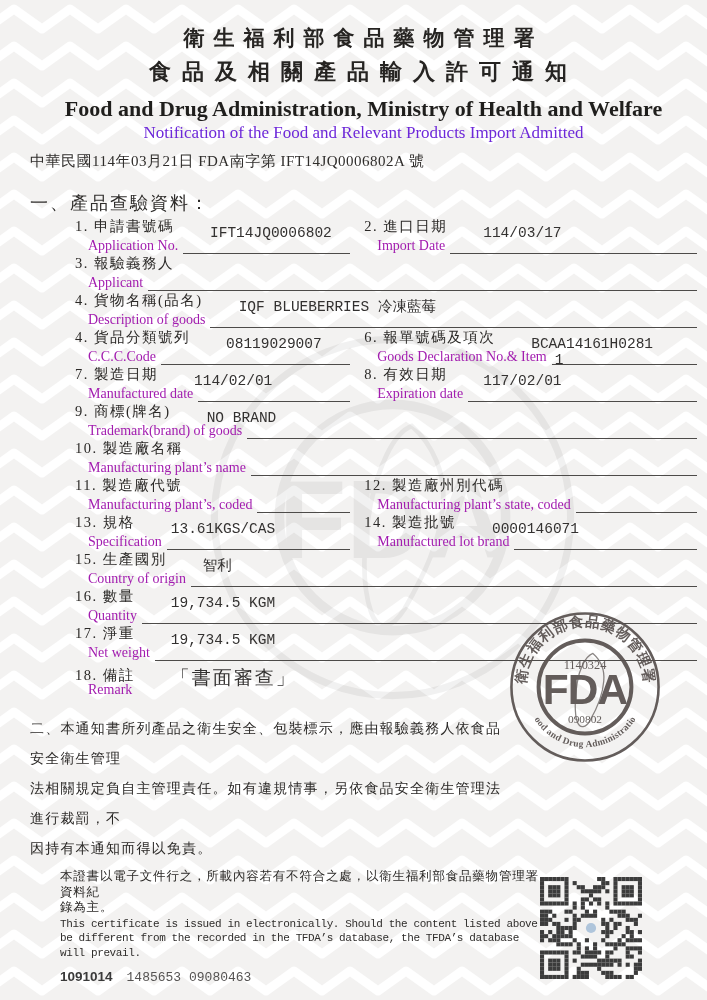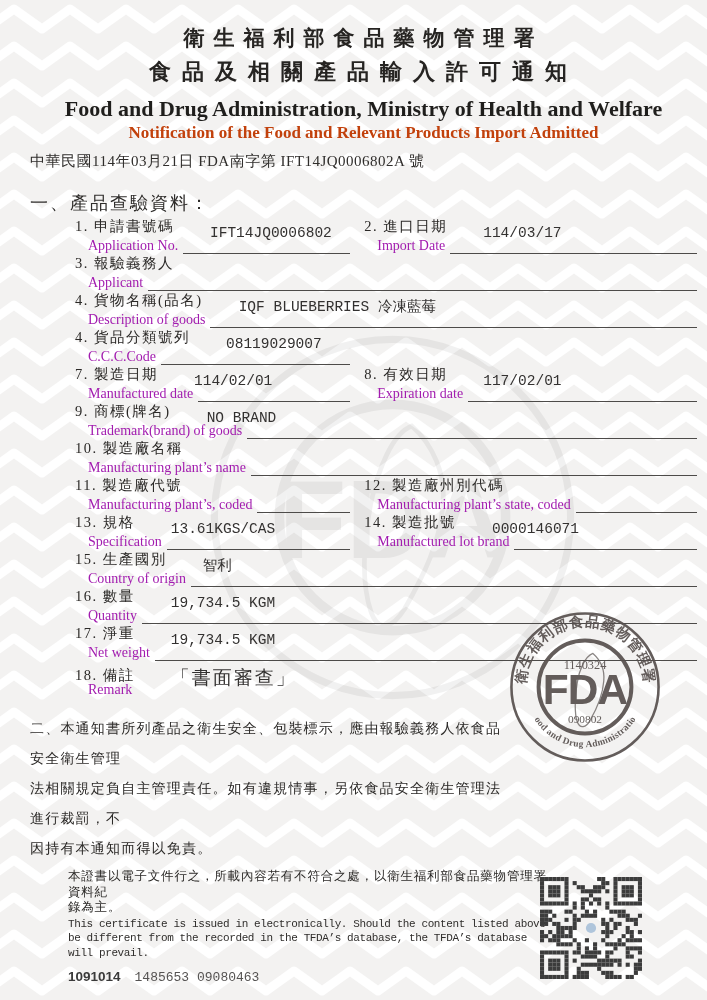--- a/index.html
+++ b/index.html
@@ -7,21 +7,21 @@
   .page { position:relative; width:707px; height:1000px; overflow:hidden; background:#f3f2f1; }
   .bg-svg { position:absolute; inset:0; z-index:0; }
   .watermark { position:absolute; left:200px; top:325px; width:385px; height:385px; opacity:0.05; z-index:1; }
   .content { position:absolute; inset:0; z-index:2; padding:24px 10px 0 30px; }
 
   
   .hdr { text-align:center; }
   .hdr-zh1 { font-size:21px; font-weight:bold; letter-spacing:9px; color:#262422; }
   .hdr-zh2 { font-size:22px; font-weight:bold; letter-spacing:11px; margin-top:5px; color:#262422; }
   .hdr-en1 { font-size:22px; font-weight:bold; margin-top:9px; color:#1f1e1c; }
-  .hdr-en2 { font-size:17px; font-weight:bold; margin-top:1px; color:#c2410c; }
+  .hdr-en2 { font-size:17px; font-weight:normal; margin-top:1px; color:#6d28d9; }
 
   .issue-line { margin-top:9px; font-size:15px; letter-spacing:0.5px; }
   .sec1 { margin-top:20px; font-size:18px; letter-spacing:2px; }
 
   
   .fields { margin-left:45px; margin-top:2px; }
   .frow { display:grid; grid-template-columns:46.5% 53.5%; }
   .frow.full { grid-template-columns:100%; }
   .frow > .field:first-child { padding-right:14px; }
   .frow.full > .field { padding-right:0; }
@@ -36,21 +36,21 @@
   .field.no-line .f-line { border-bottom:none; }
   .field .f-value.remark { font-family:"Liberation Serif",serif; font-size:19px; letter-spacing:2px; top:4px; }
 
   
   .sec2 { margin-top:16px; width:486px; font-size:14px; line-height:30px; letter-spacing:1.2px; white-space:pre-line; color:#2b2927; }
 
   
   .seal { position:absolute; left:506px; top:608px; width:158px; height:158px; z-index:3; opacity:0.92; }
 
   
-  .footer { position:absolute; left:68px; top:869px; width:488px; z-index:2; }
+  .footer { position:absolute; left:60px; top:869px; width:488px; z-index:2; }
   .ftr-zh { font-size:12.5px; line-height:15.5px; letter-spacing:0.8px; white-space:pre-line; color:#2b2927; }
   .ftr-en { margin-top:1px; font-family:"Liberation Mono","DejaVu Sans Mono",monospace; font-size:11px; letter-spacing:-0.4px; line-height:14.5px; white-space:pre-line; color:#2f2d2b; }
   .ftr-nums { margin-top:9px; display:flex; align-items:baseline; gap:14px; }
   .num-bold { font-family:"Liberation Sans","DejaVu Sans",sans-serif; font-weight:bold; font-size:13.5px; color:#3a3a3a; }
   .num-rest { font-family:"Liberation Mono","DejaVu Sans Mono",monospace; font-size:13px; color:#555352; }
 
   .qr { position:absolute; left:540px; top:877px; width:102px; height:102px; z-index:2; }
 </style>
 </head>
 <body>
@@ -139,20 +139,30 @@
 
       <div class="frow">
         <div class="field">
           <div class="f-top">
               <span class="f-zh">4. 貨品分類號列</span>
               <span class="f-value">08119029007</span>
             </div>
           <div class="f-bottom">
               <span class="f-en">C.C.C.Code</span>
               <span class="f-line"></span>
+            </div>
+        </div>
+        <div class="field">
+          <div class="f-top">
+              <span class="f-zh">6. 報單號碼及項次</span>
+              <span class="f-value">BCAA14161H0281</span>
+            </div>
+          <div class="f-bottom">
+              <span class="f-en">Goods Declaration No.&amp; Item</span>
+              <span class="f-line"><span class="f-lineval">1</span></span>
             </div>
         </div>
       </div>
 
       <div class="frow">
         <div class="field">
           <div class="f-top">
               <span class="f-zh">7. 製造日期</span>
               <span class="f-value">114/02/01</span>
             </div>

